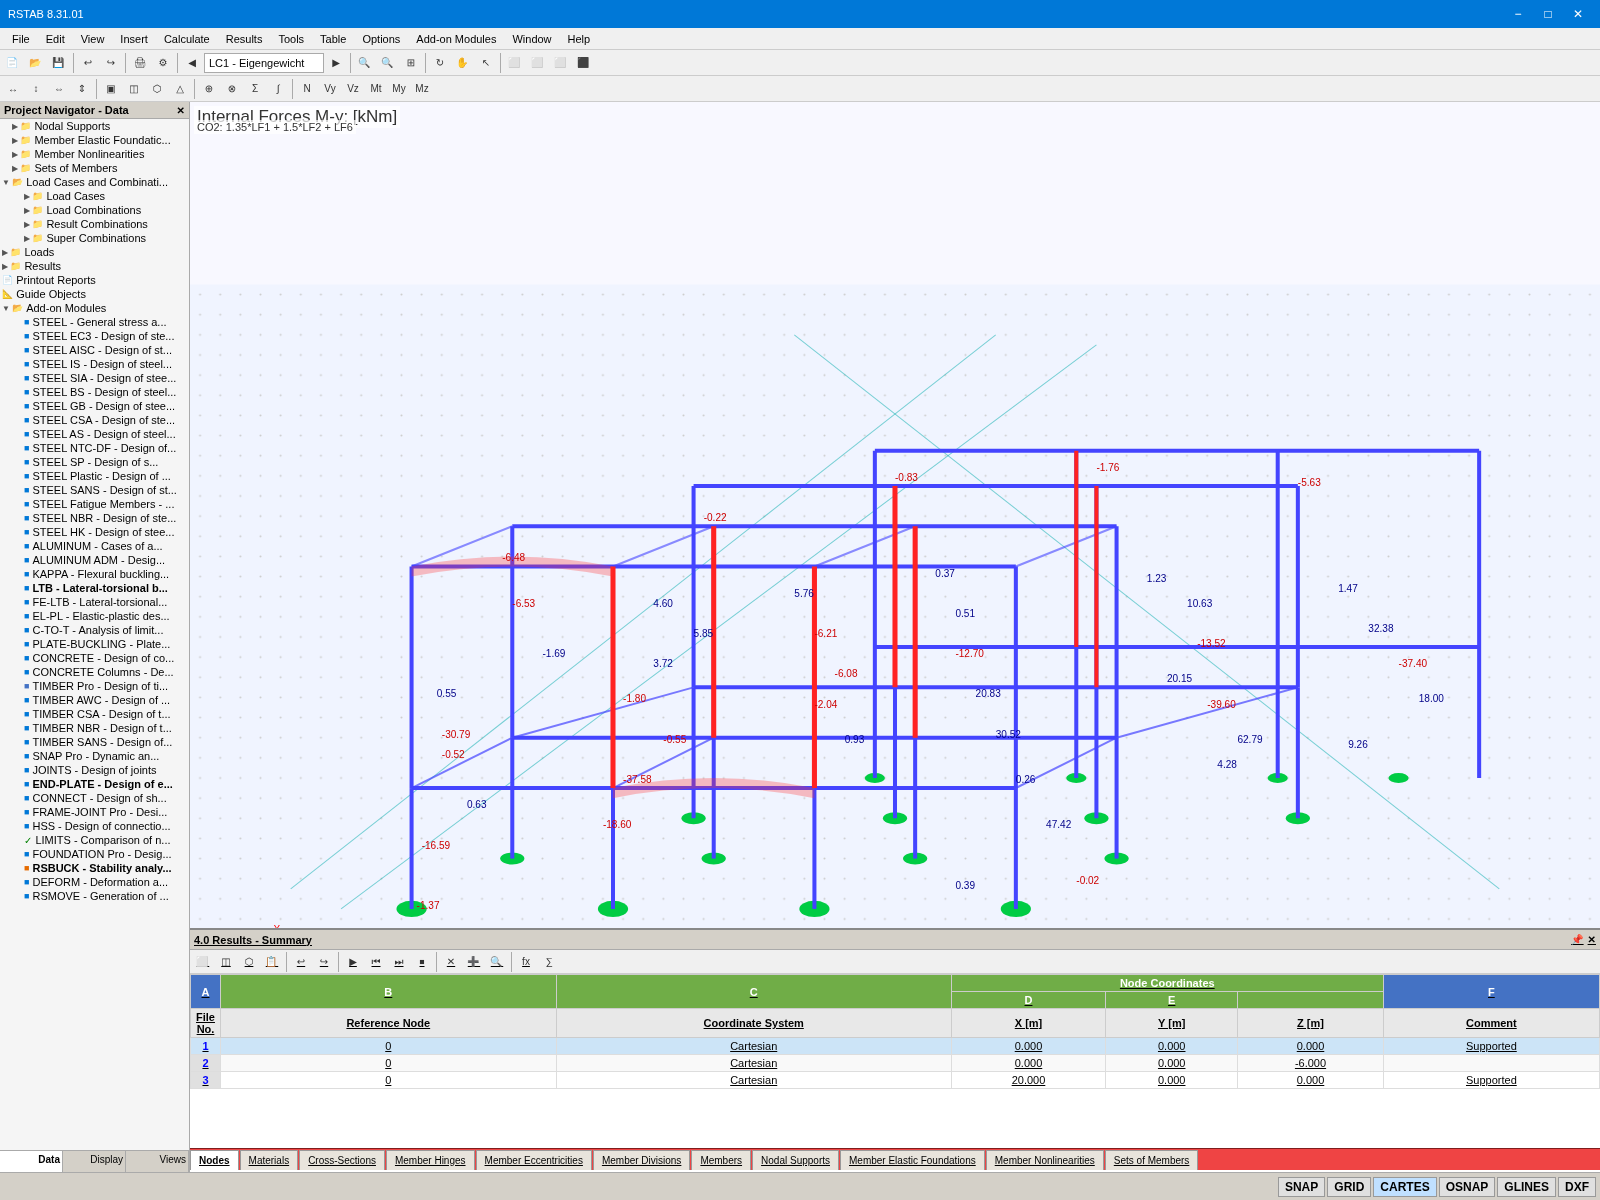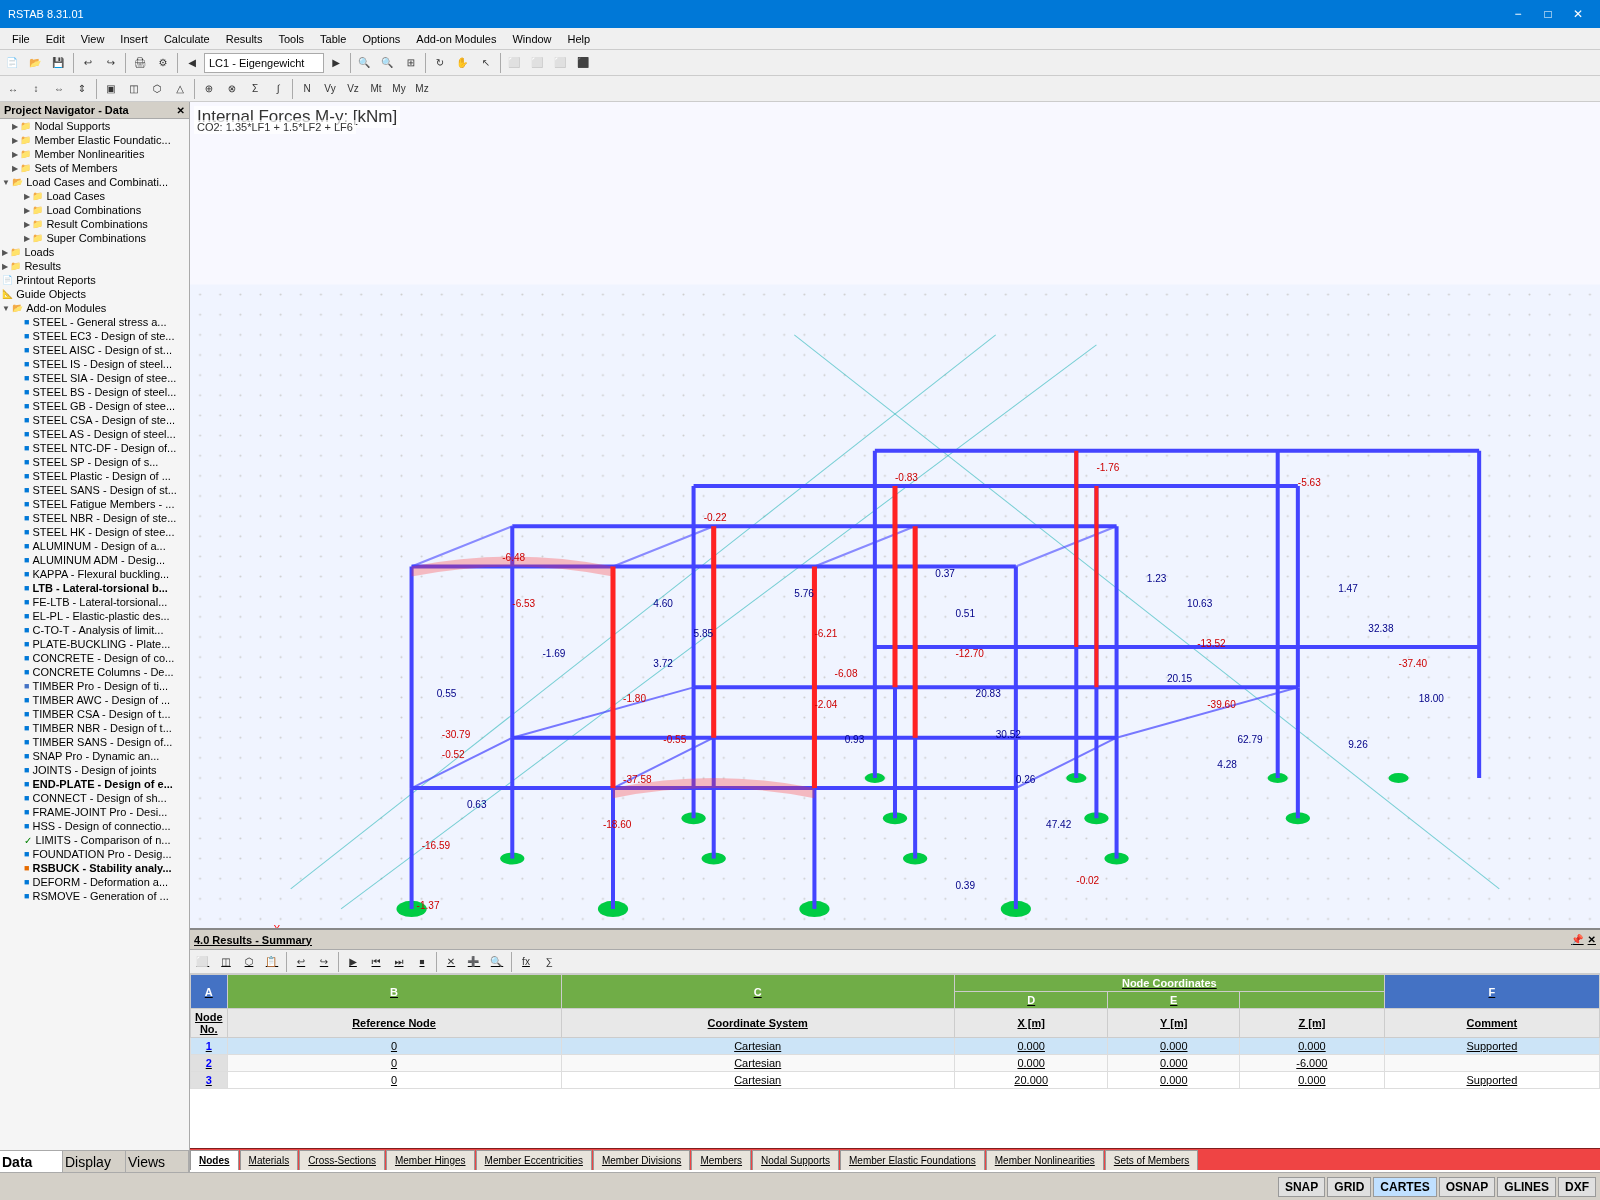--- a/index.html
+++ b/index.html
@@ -266,23 +266,23 @@
 
     
     #nav-tabs {
       display: flex;
       border-top: 1px solid #aaa;
       background: #d4d0c8;
       height: 22px;
     }
     .nav-tab {
       flex: 1;
-      text-align: left;
+      text-align: right;
       padding: 3px 2px;
-      font-size: 14px;
+      font-size: 10px;
       cursor: pointer;
       border-right: 1px solid #aaa;
     }
     .nav-tab.active { background: white; font-weight: bold; }
   </style>
 </head>
 <body>
 
 <div id="titlebar">
   <span>RSTAB 8.31.01</span>
@@ -499,21 +499,21 @@
       <div class="tree-item tree-indent-2">
           <span style="color:#0078d7;margin-right:3px;font-size:9px">■</span>
           <span>STEEL NBR - Design of ste...</span>
         </div>
       <div class="tree-item tree-indent-2">
           <span style="color:#0078d7;margin-right:3px;font-size:9px">■</span>
           <span>STEEL HK - Design of stee...</span>
         </div>
       <div class="tree-item tree-indent-2">
           <span style="color:#0078d7;margin-right:3px;font-size:9px">■</span>
-          <span>ALUMINUM - Design of a...</span>
+          <span>ALUMINUM - Cases of a...</span>
         </div>
       <div class="tree-item tree-indent-2">
           <span style="color:#0078d7;margin-right:3px;font-size:9px">■</span>
           <span>ALUMINUM ADM - Desig...</span>
         </div>
       <div class="tree-item tree-indent-2">
           <span style="color:#0078d7;margin-right:3px;font-size:9px">■</span>
           <span>KAPPA - Flexural buckling...</span>
         </div>
       <div class="tree-item tree-indent-2" style="font-weight:bold">
@@ -833,21 +833,21 @@
               <th rowspan="2" class="col-c">C</th>
               <th colspan="3" class="col-d">Node Coordinates</th>
               <th rowspan="2" class="col-f">F</th>
             </tr>
             <tr>
               <th class="col-d">D</th>
               <th class="col-d">E</th>
               <th class="col-d"></th>
             </tr>
             <tr>
-              <th>Node No.</th>
+              <th>File No.</th>
               <th>Reference Node</th>
               <th>Coordinate System</th>
               <th>X [m]</th>
               <th>Y [m]</th>
               <th>Z [m]</th>
               <th>Comment</th>
             </tr>
           </thead>
           <tbody>
             <tr class="selected-row">

